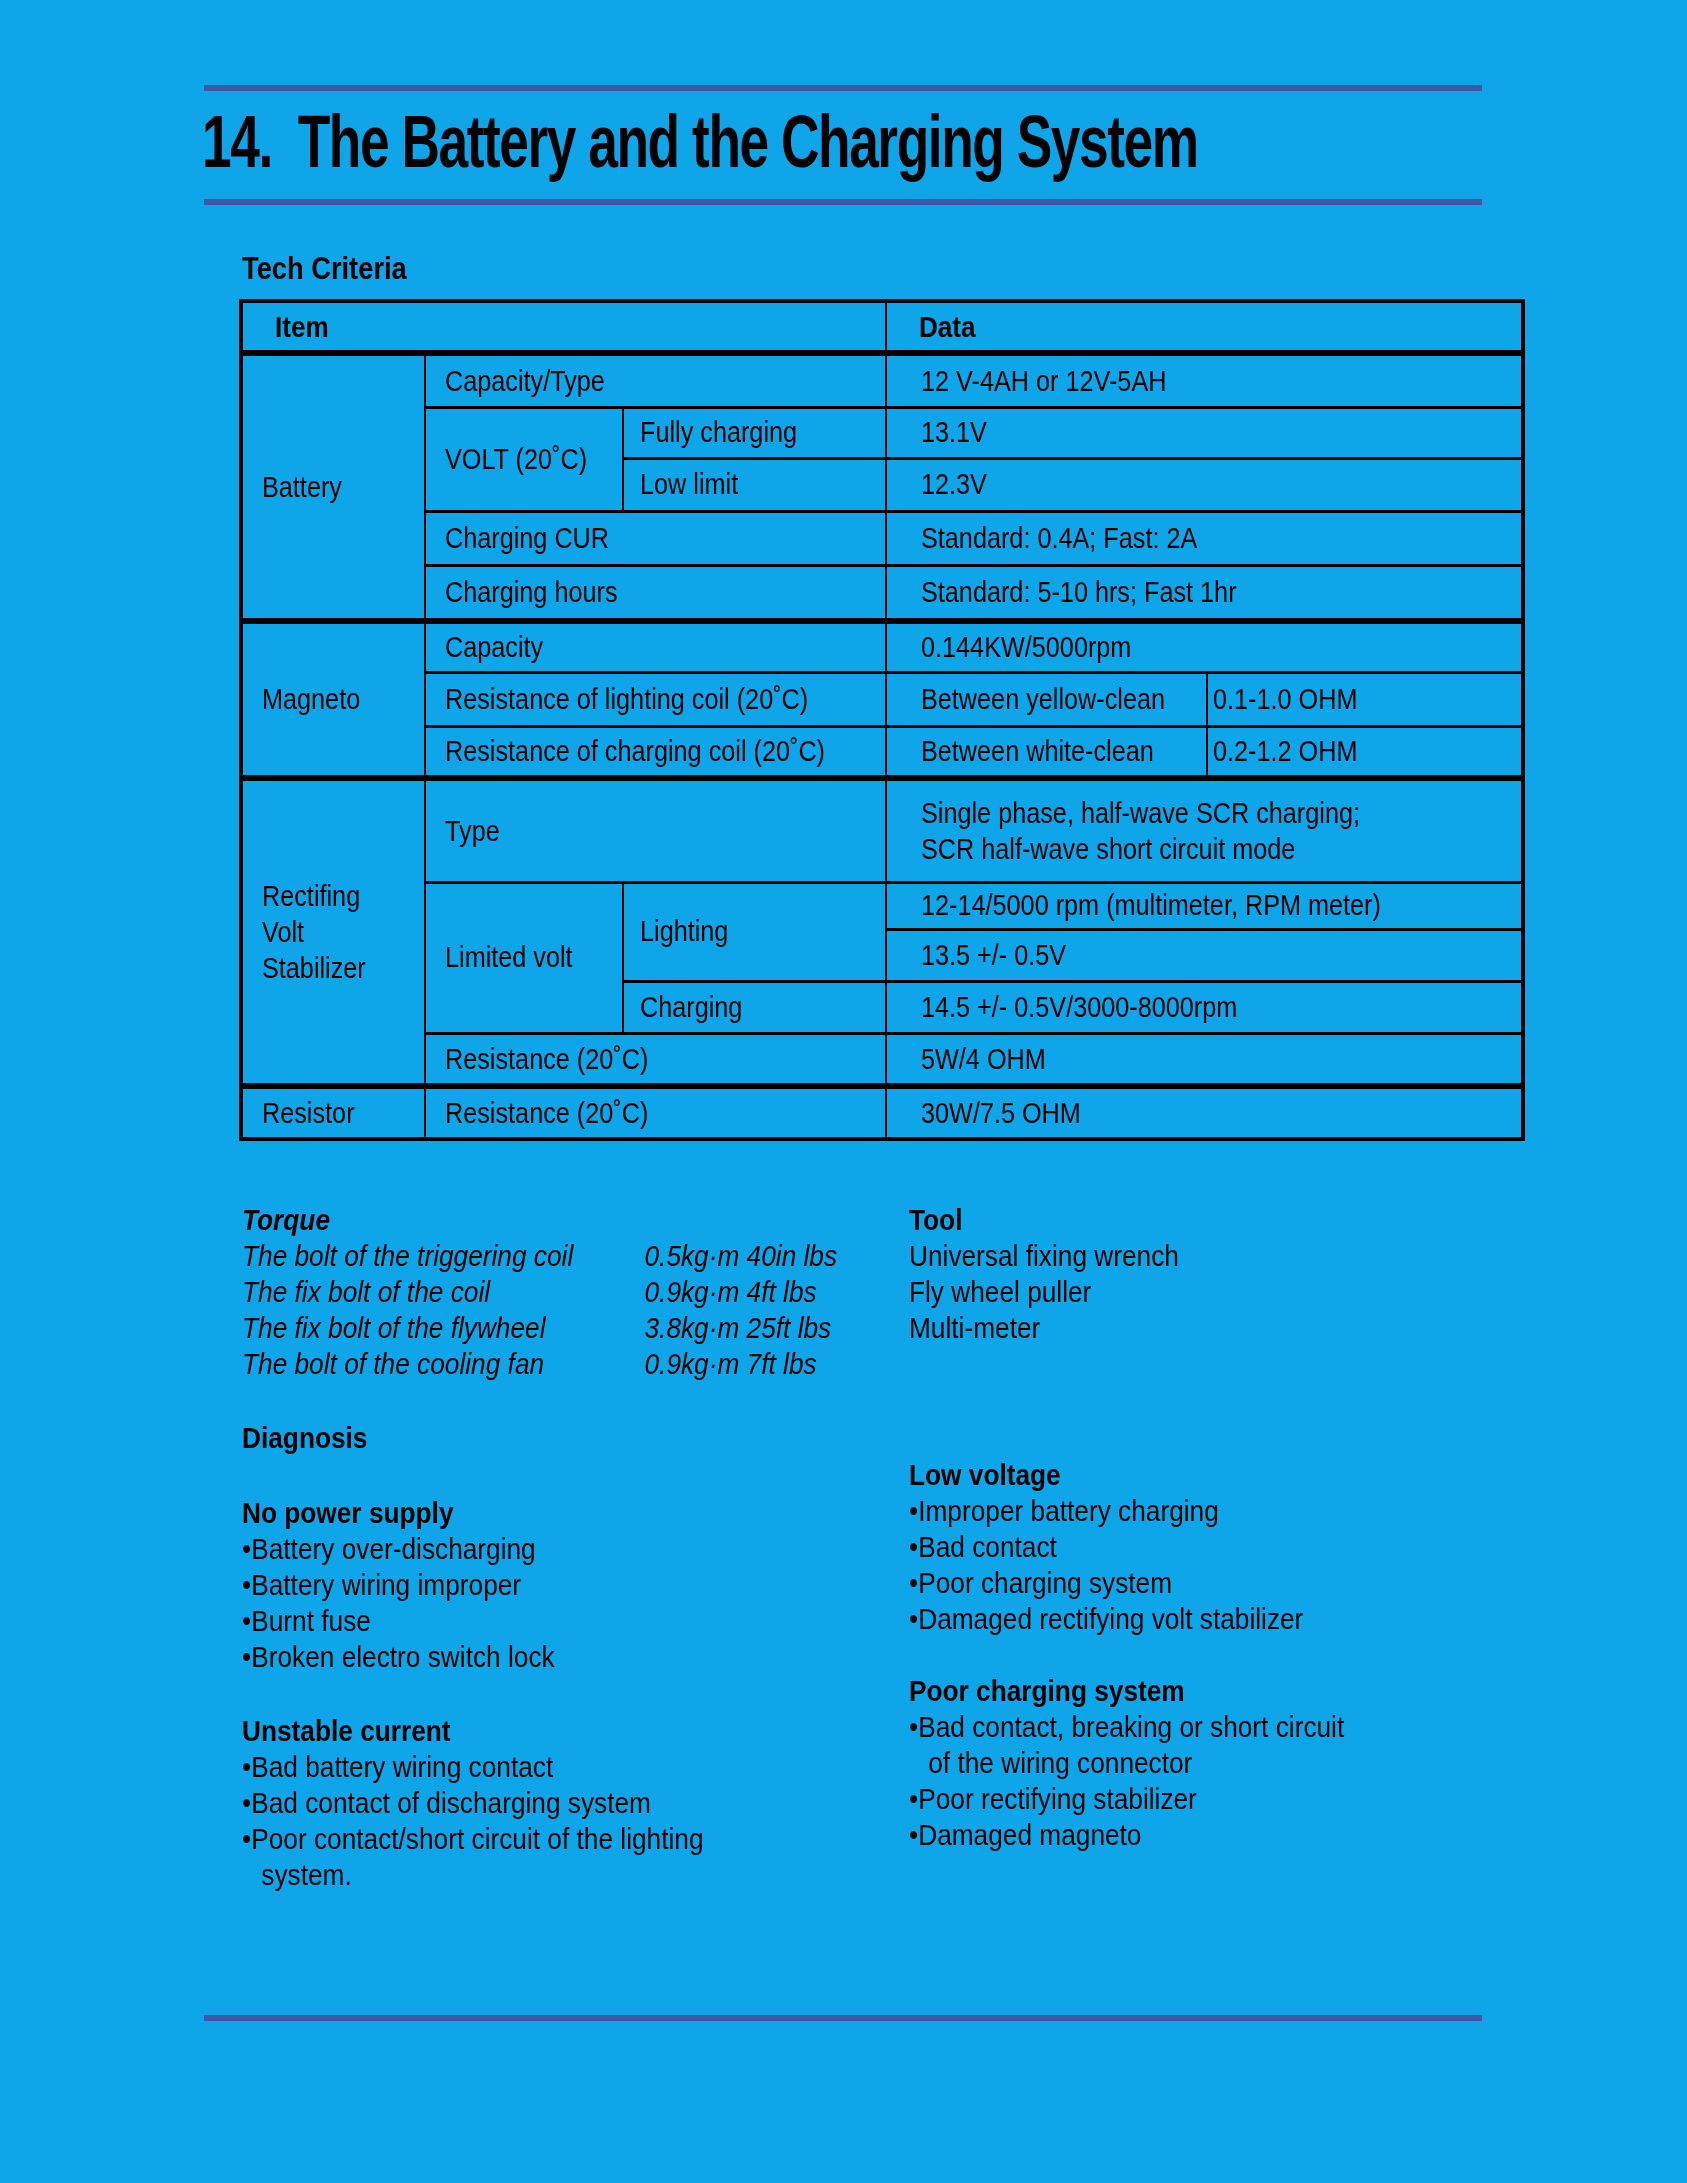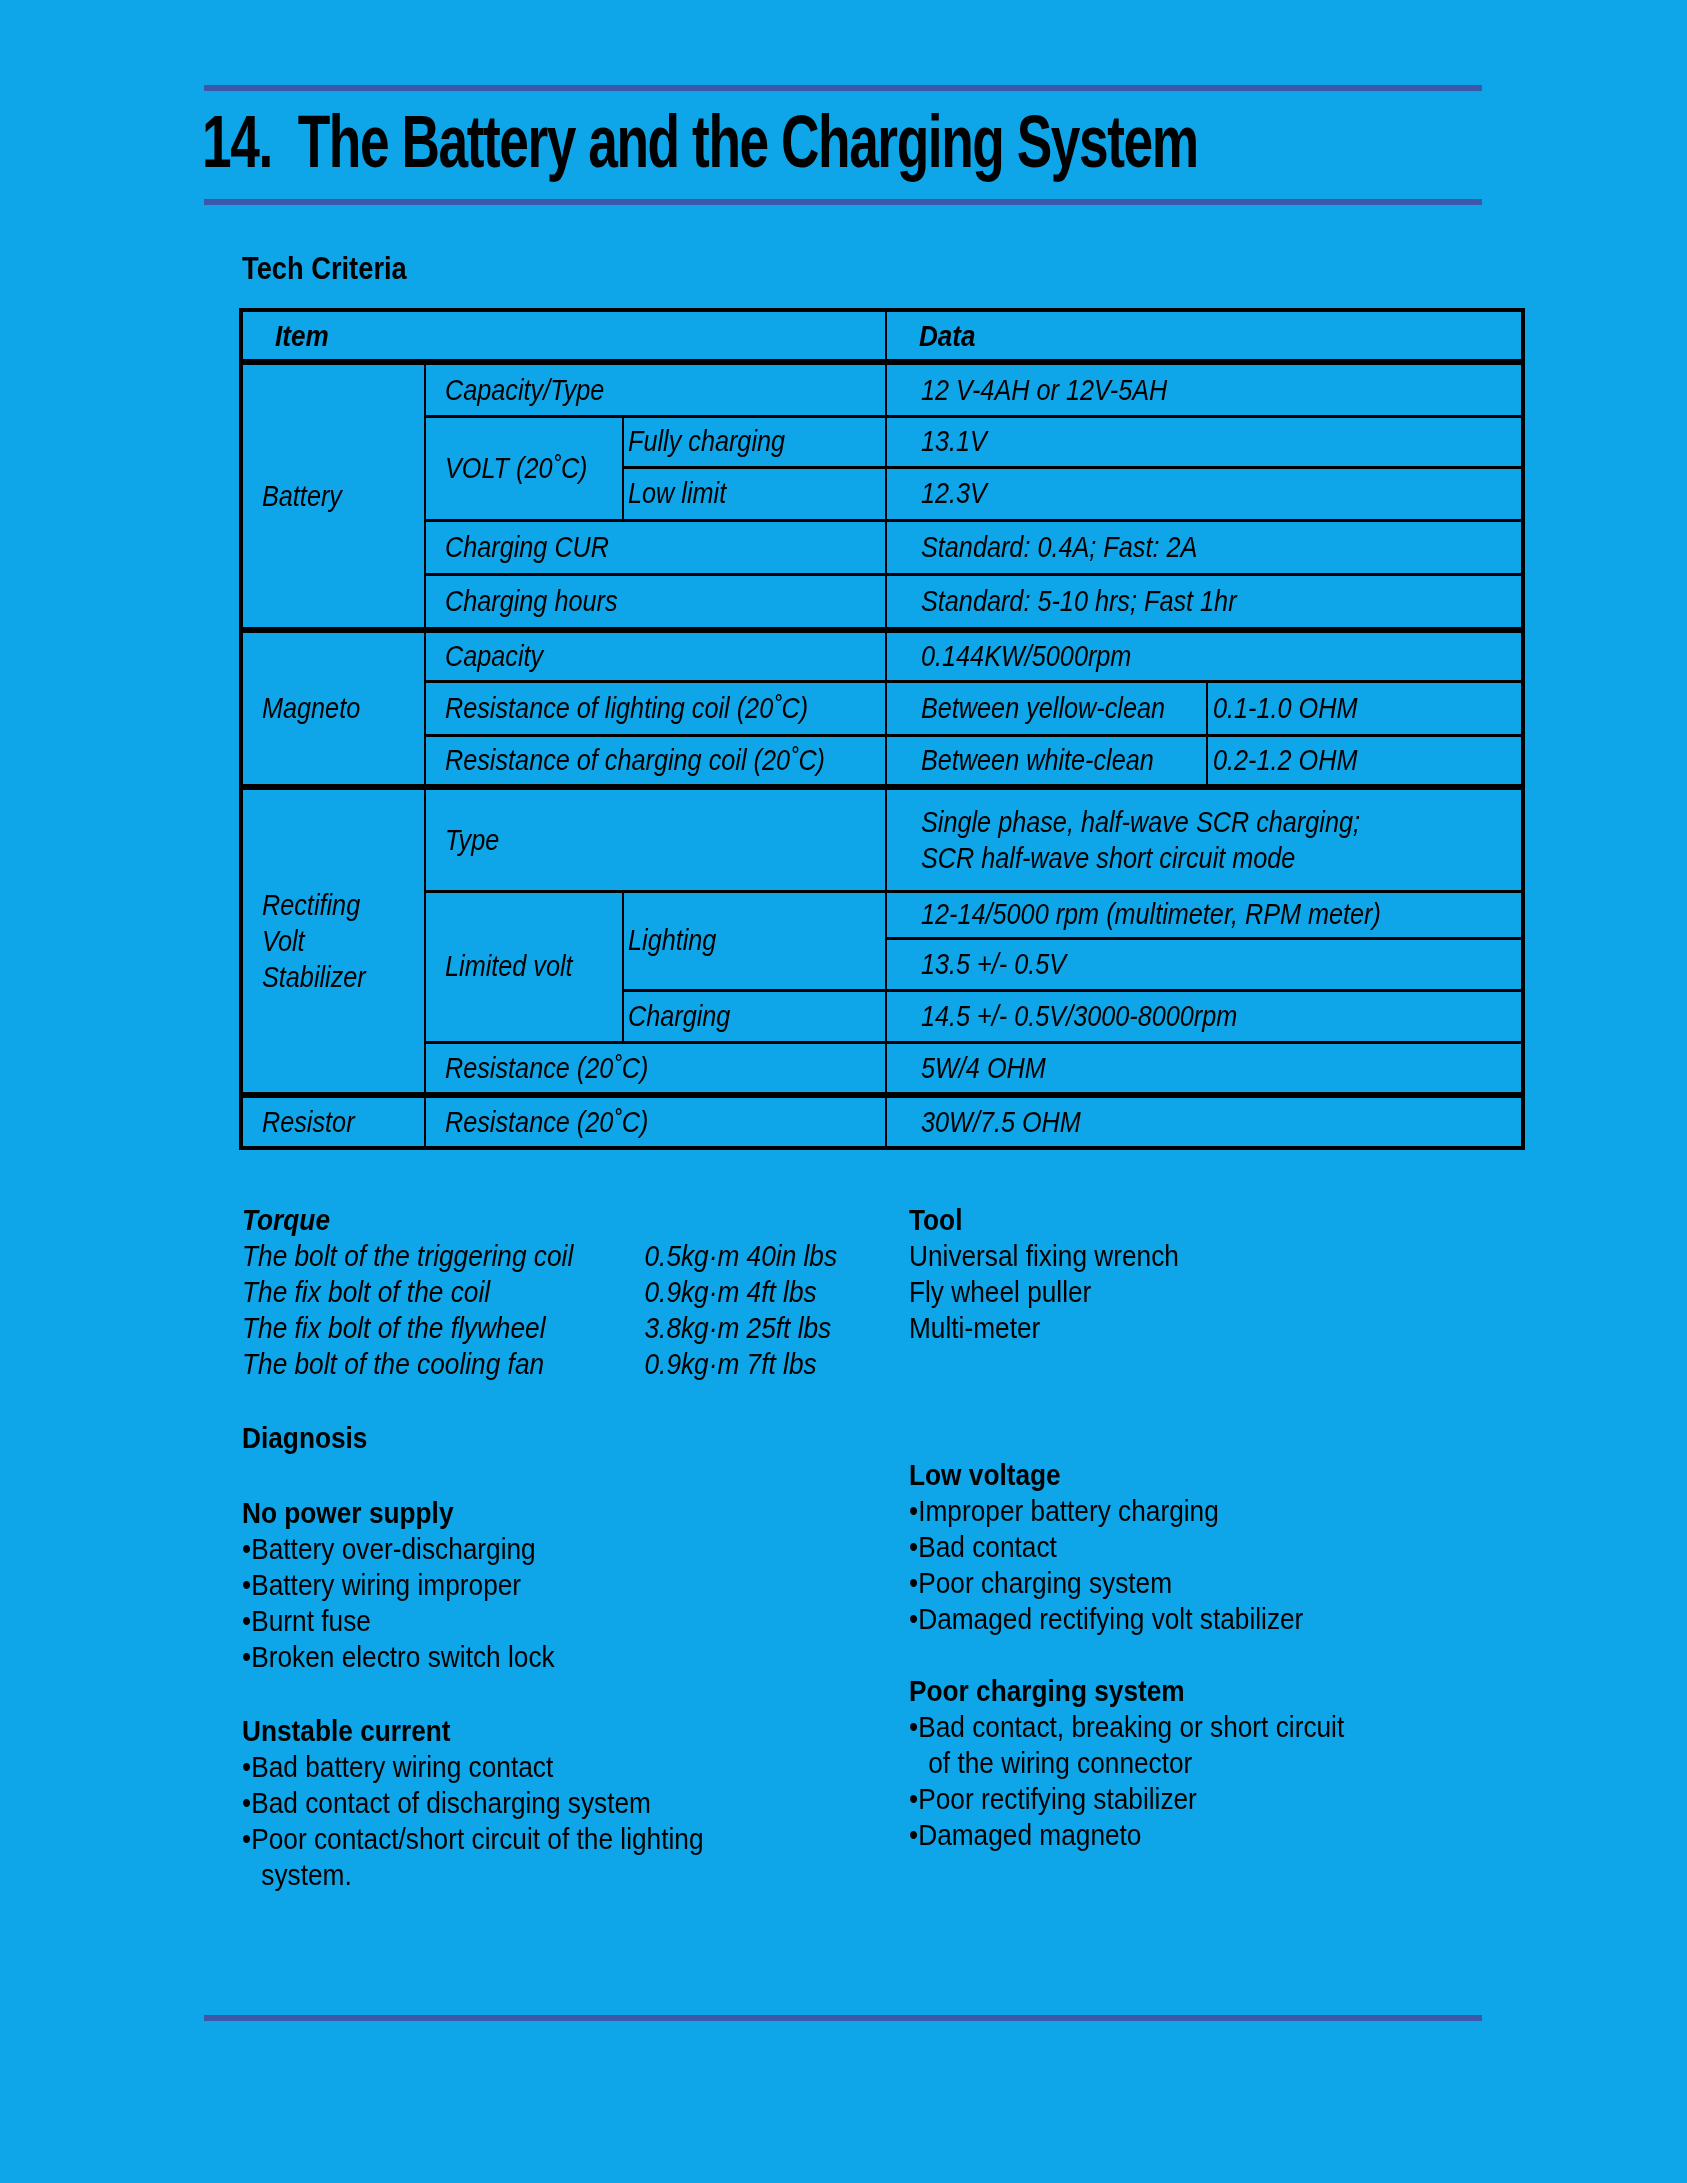--- a/index.html
+++ b/index.html
@@ -25,39 +25,38 @@
   }
   .title .num { margin-right: 36px; }
 
   .tech-heading {
     position: absolute; left: 242px; top: 251px;
     font-size: 31px; font-weight: bold;
     transform: scaleX(0.88); transform-origin: 0 0; white-space: nowrap;
   }
 
   table.spec {
-    position: absolute; left: 239px; top: 308px;
+    position: absolute; left: 239px; top: 299px;
     border-collapse: collapse; table-layout: fixed;
     border: 4.6px solid #000;
-    font-style: italic;
   }
   .spec col.cA { width: 184px; } .spec col.cB { width: 181px; }
   .spec col.cC { width: 250px; } .spec col.cD { width: 263px; }
   .spec col.cE { width: 316px; }
   .spec td, .spec th {
     border: 2.6px solid #000; border-top-width: 3.3px; border-bottom-width: 3.3px;
     vertical-align: middle; text-align: left;
     padding: 0 4px 0 18.5px; font-size: 29px; font-weight: normal;
     overflow: hidden;
   }
   .spec th { font-size: 30px; font-weight: bold; padding-left: 32px; border-bottom-width: 6.6px; }
   .spec tr.sec > td { border-top-width: 6px; }
   .spec td.data { padding-left: 34px; }
   .spec td.ohm  { padding-left: 5px; }
-  .spec td.sub  { padding-left: 4px; }
+  .spec td.sub  { padding-left: 16px; }
   tr.h78 { height: 52px; } tr.h82 { height: 54px; } tr.h77 { height: 51px; }
   tr.h80 { height: 53px; } tr.h84 { height: 56px; } tr.h157 { height: 104px; }
   tr.h71 { height: 47px; } tr.h79 { height: 52px; }
 
   .t { display: inline-block; transform: scaleX(0.87); transform-origin: 0 50%;
        white-space: nowrap; line-height: 1.25; }
   .t.multi { white-space: pre-line; }
 
   .blk { position: absolute; font-size: 30px; line-height: 36px;
          transform: scaleX(0.875); transform-origin: 0 0; white-space: nowrap; }

